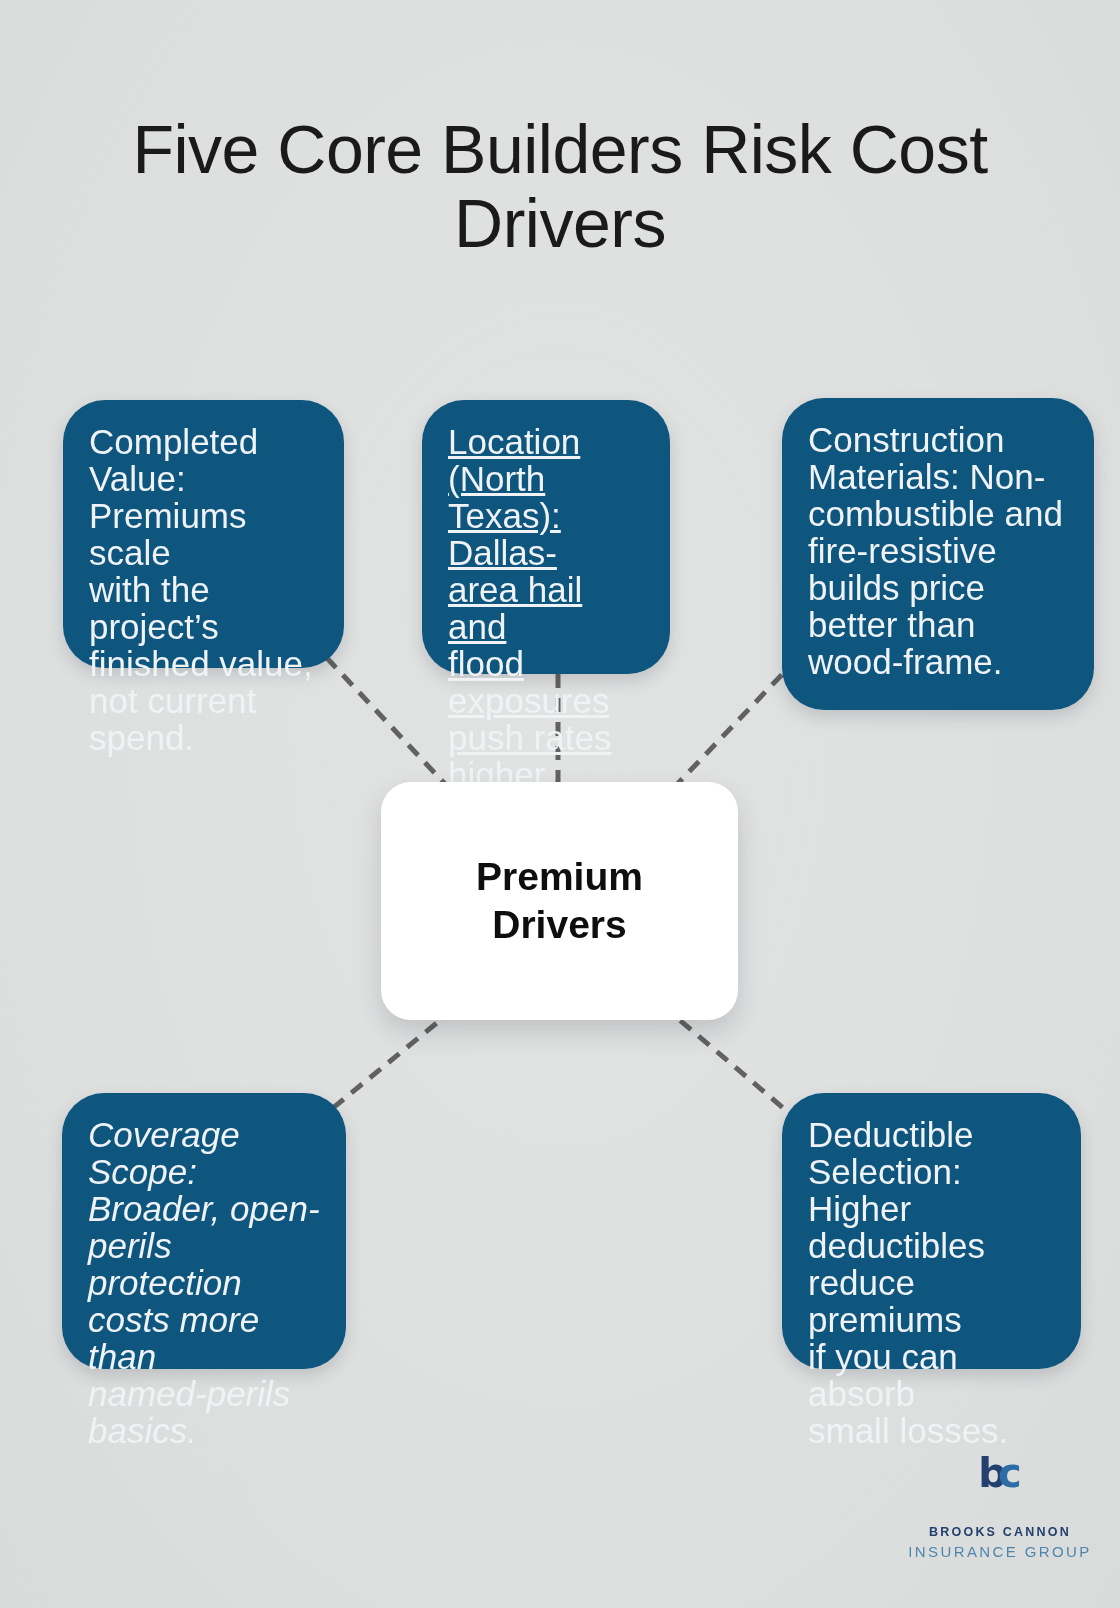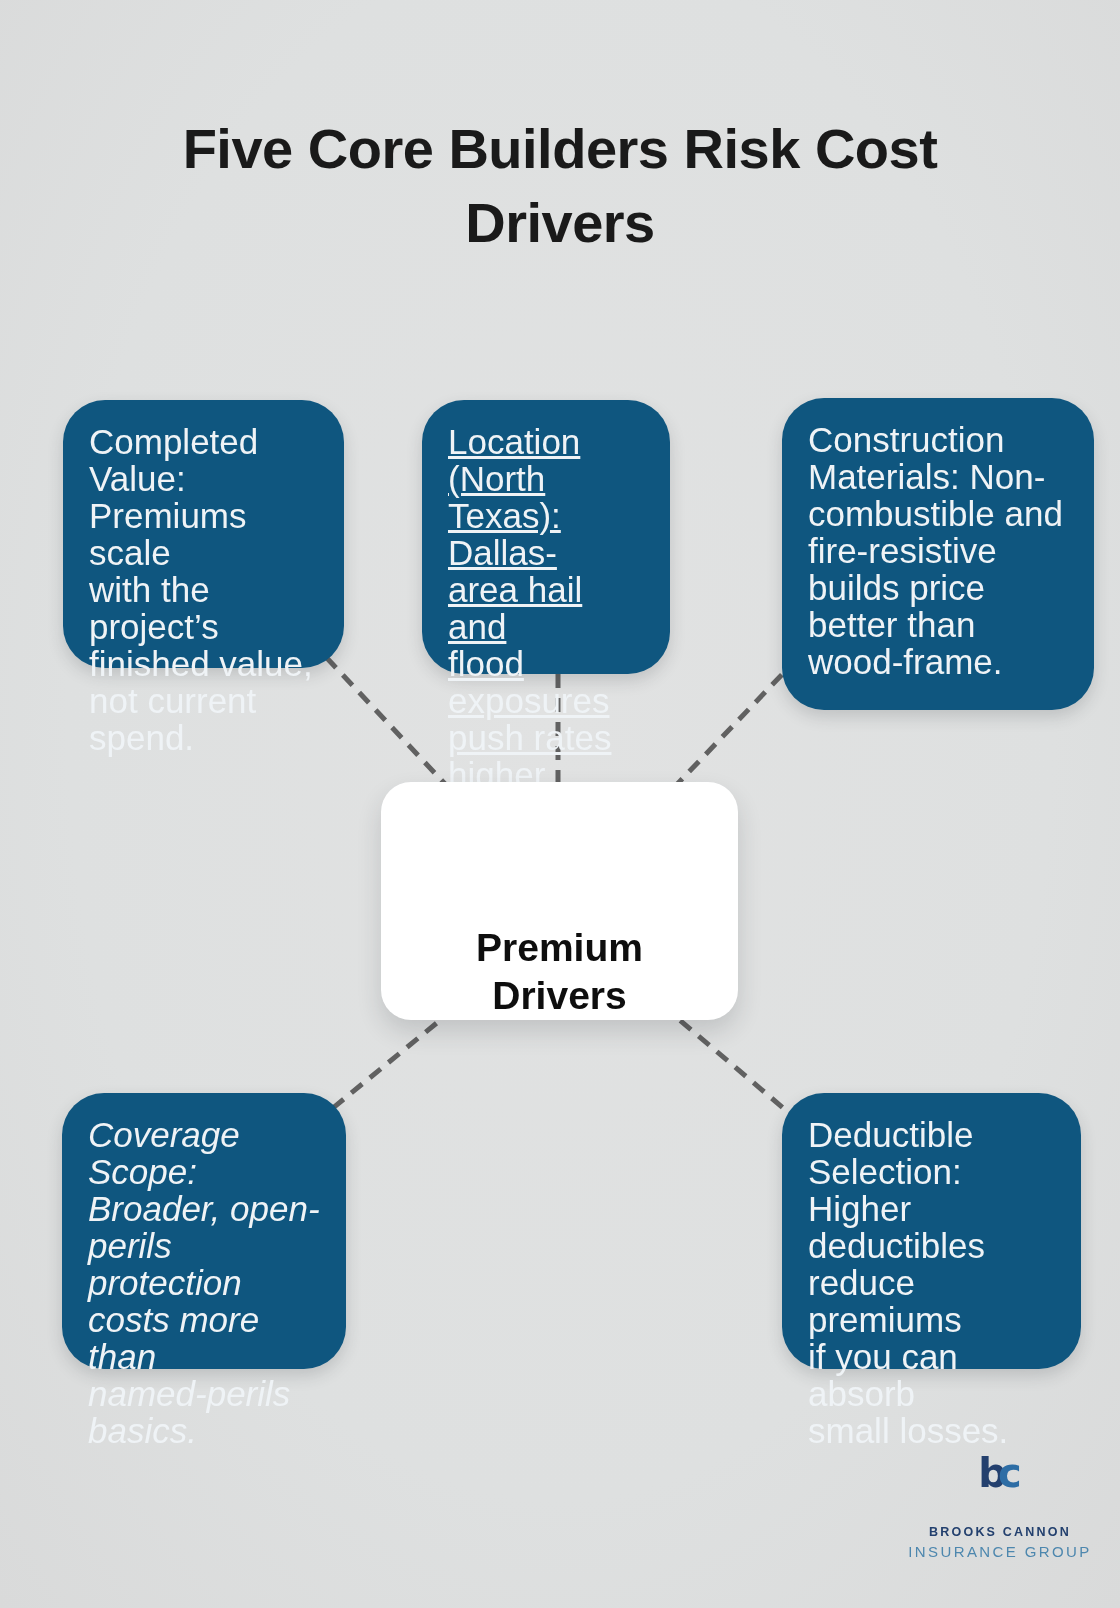--- a/index.html
+++ b/index.html
@@ -25,23 +25,23 @@
     height:1608px;
     margin:0 auto;
     overflow:hidden;
     background:radial-gradient(ellipse at 50% 45%, #e1e2e2 0%, var(--background) 62%, #d9dada 100%);
   }
   .title{
     position:absolute;
     left:0; right:0;
     top:112px;
     text-align:center;
-    font-size:56px;
+    font-size:68px;
     line-height:74px;
-    font-weight:700;
+    font-weight:400;
     letter-spacing:-0.5px;
     color:var(--title-text);
     z-index:2;
   }
   .connectors{
     position:absolute;
     inset:0;
     width:1120px;
     height:1608px;
     z-index:1;
@@ -70,21 +70,21 @@
   .node-4{left:62px;  top:1093px; width:284px; height:276px;font-style:italic;}
   .node-5{left:782px; top:1093px; width:299px; height:276px;}
   .center-node{
     position:absolute;
     left:381px; top:782px;
     width:357px; height:238px;
     background:var(--center-fill);
     border-radius:30px;
     box-shadow:0 12px 24px rgba(40,45,50,0.16);
     display:flex;
-    align-items:flex-end;
+    align-items:center;
     justify-content:center;
     z-index:3;
   }
   .center-label{
     text-align:center;
     font-size:39px;
     line-height:48px;
     font-weight:700;
     color:var(--center-text);
   }

